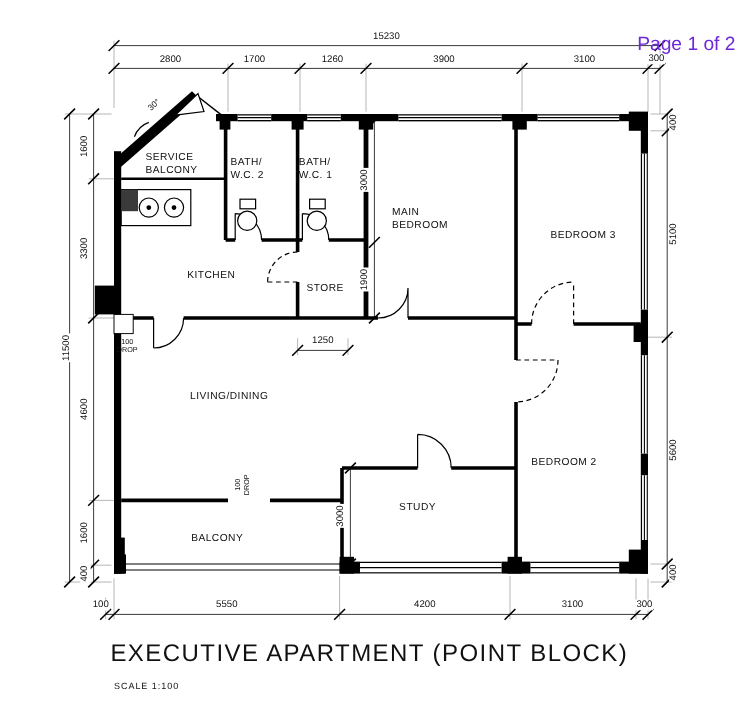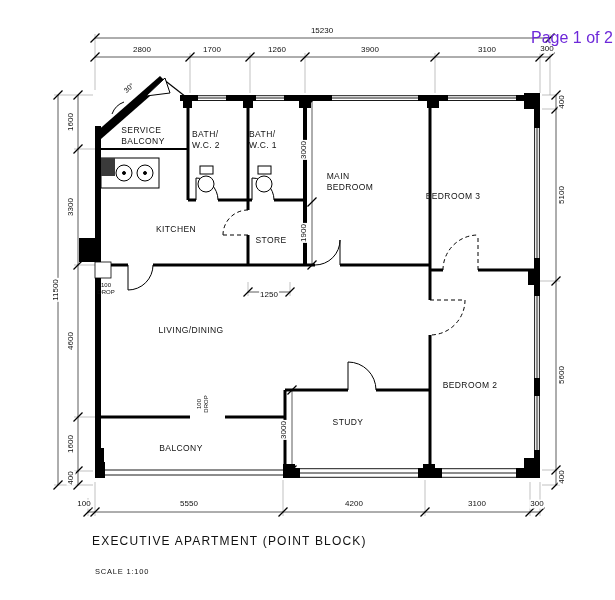--- a/index.html
+++ b/index.html
@@ -8,21 +8,21 @@
   .page svg{position:absolute;left:0;top:0}
   .watermark{position:absolute;left:116px;top:303px;font-size:28px;letter-spacing:26px;
              color:rgba(0,0,0,0.09);white-space:nowrap;z-index:0}
   .lbl{position:absolute;transform:translate(-50%,-50%);font-size:8.5px;letter-spacing:.4px;
        line-height:1.25;white-space:pre-line;color:#111;z-index:3}
   .dim{position:absolute;transform:translate(-50%,-50%);font-size:8px;color:#111;
        white-space:pre-line;text-align:center;background:#fff;padding:0 1px;line-height:1.1;z-index:3}
   .dimv{transform:translate(-50%,-50%) rotate(-90deg)}
   .tiny{font-size:6px;letter-spacing:0;background:transparent}
   .pageind{position:absolute;left:531px;top:29px;font-size:16px;color:#6d28d9;z-index:3}
-  .title{position:absolute;left:92px;top:534px;font-size:12px;letter-spacing:1.2px;
+  .title{position:absolute;left:92px;top:534px;font-size:20px;letter-spacing:1.2px;
          color:#111;white-space:nowrap;z-index:3}
   .scale{position:absolute;left:95px;top:567px;font-size:7.5px;letter-spacing:.8px;color:#111;z-index:3}
 </style>
 </head>
 <body>
 
 <div class="page">
 
 
   <svg width="615" height="600" viewBox="0 0 615 600">
@@ -209,21 +209,21 @@
   </svg>
 
   <div class="lbl" style="left:143px;top:136px">SERVICE
 BALCONY</div>
   <div class="lbl" style="left:206px;top:140px">BATH/
 W.C. 2</div>
   <div class="lbl" style="left:263px;top:140px">BATH/
 W.C. 1</div>
   <div class="lbl" style="left:350px;top:182px">MAIN
 BEDROOM</div>
-  <div class="lbl" style="left:453px;top:196px">BEDROOM 3</div>
+  <div class="lbl" style="left:486px;top:196px">BEDROOM 3</div>
   <div class="lbl" style="left:176px;top:229px">KITCHEN</div>
   <div class="lbl" style="left:271px;top:240px">STORE</div>
   <div class="lbl" style="left:191px;top:330px">LIVING/DINING</div>
   <div class="lbl" style="left:470px;top:385px">BEDROOM 2</div>
   <div class="lbl" style="left:348px;top:422px">STUDY</div>
   <div class="lbl" style="left:181px;top:448px">BALCONY</div>
 
   <div class="dim" style="left:322px;top:31px">15230</div>
   <div class="dim" style="left:142px;top:50px">2800</div>
   <div class="dim" style="left:212px;top:50px">1700</div>
@@ -245,21 +245,21 @@
   <div class="dim dimv" style="left:562px;top:477px">400</div>
 
   <div class="dim" style="left:84px;top:504px">100</div>
   <div class="dim" style="left:189px;top:504px">5550</div>
   <div class="dim" style="left:354px;top:504px">4200</div>
   <div class="dim" style="left:477px;top:504px">3100</div>
   <div class="dim" style="left:537px;top:504px">300</div>
 
   <div class="dim dimv" style="left:304px;top:150px">3000</div>
   <div class="dim dimv" style="left:304px;top:233px">1900</div>
-  <div class="dim" style="left:269px;top:295px">1250</div>
+  <div class="dim" style="left:269px;top:284px">1250</div>
   <div class="dim dimv" style="left:284px;top:430px">3000</div>
   <div class="dim tiny" style="left:106px;top:289px">100
 DROP</div>
   <div class="dim dimv tiny" style="left:203px;top:404px">100
 DROP</div>
   <div class="dim tiny" style="left:129px;top:88px;transform:translate(-50%,-50%) rotate(-42deg);font-size:7px">30°</div>
 
   <div class="pageind">Page 1 of 2</div>
   <div class="title">EXECUTIVE APARTMENT (POINT BLOCK)</div>
   <div class="scale">SCALE 1:100</div>

